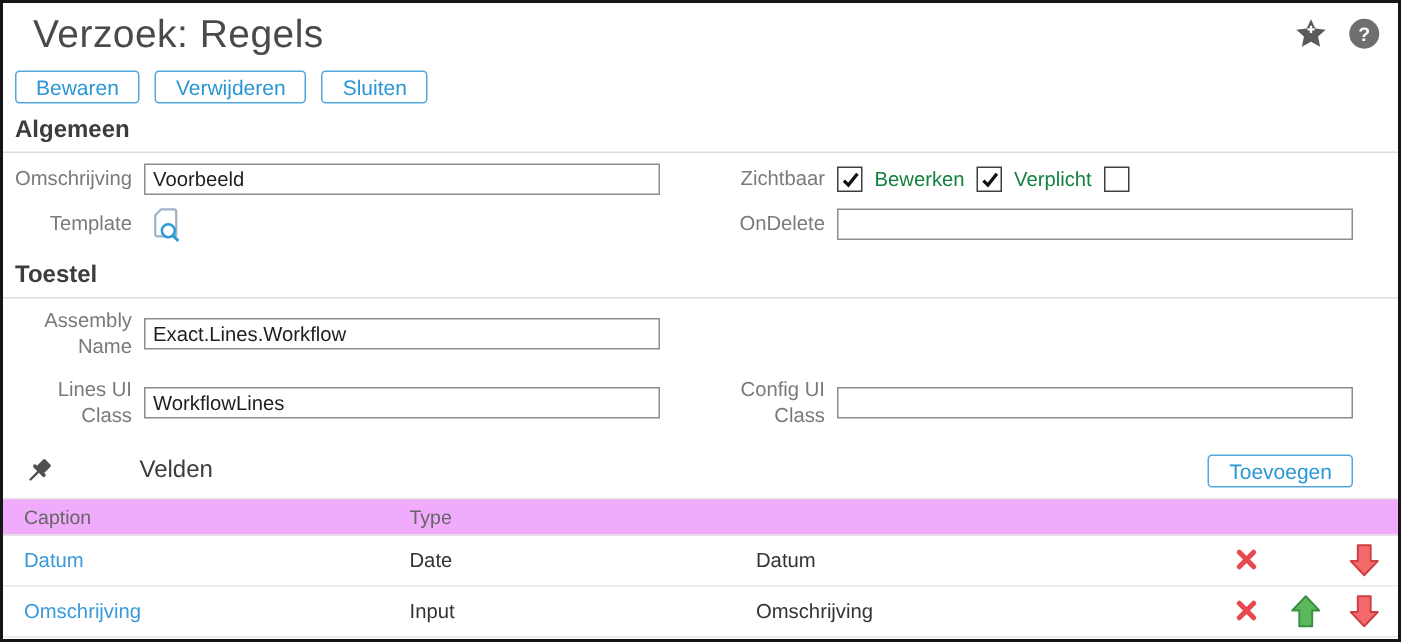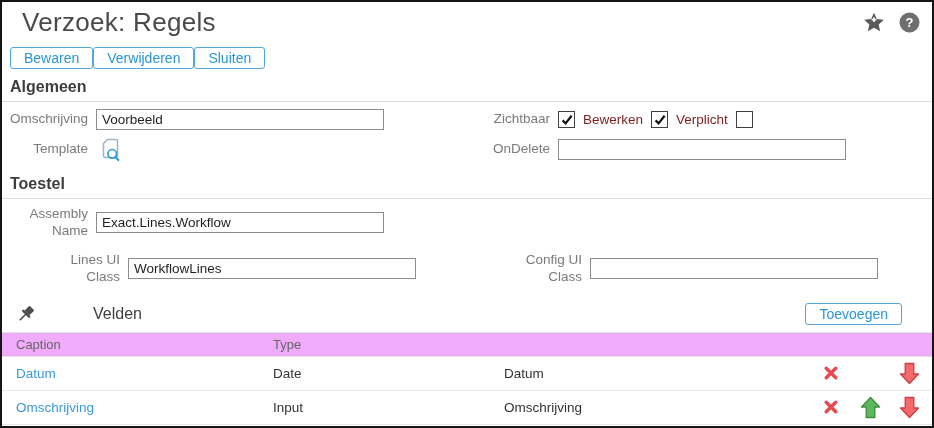--- a/index.html
+++ b/index.html
@@ -8,49 +8,49 @@
     border:2px solid #151515;background:#fff;overflow:hidden;
     font-family:"Liberation Sans","DejaVu Sans",sans-serif;
     font-size:13.5px;color:#333;
   }
   
   .header{position:relative;padding:2px 10px 0 20px;}
   .page-title{font-size:26px;font-weight:400;color:#4a4a4a;margin:3px 0 9px;letter-spacing:.3px;}
   .header-icons{position:absolute;top:10px;right:12px;display:flex;gap:14px;align-items:center;}
   .icon-btn{cursor:pointer;display:flex;align-items:center;}
   
-  .toolbar{display:flex;gap:0;padding:0 8px;}
+  .toolbar{display:flex;gap:10px;padding:0 8px;}
   .btn{
     background:#fff;border:1px solid #54a7da;color:#2a97d4;border-radius:3px;
     font-family:inherit;font-size:14px;padding:2px 13px;height:22px;line-height:16px;cursor:pointer;
   }
   
   .section-title{
     font-size:16px;font-weight:700;color:#3d3d3d;
     padding:9px 8px 5px;border-bottom:1px solid #ddd;margin:0;
   }
   
   .form{padding:7px 0 2px;}
   .form-row{display:flex;align-items:center;margin-bottom:7px;}
   .col-left{display:flex;align-items:center;width:470px;box-sizing:border-box;}
   .col-right{display:flex;align-items:center;flex:1;}
   .lbl{color:#7a7a7a;text-align:right;line-height:1.25;}
   .col-left .lbl{width:86px;margin-right:8px;flex:none;}
   .col-right .lbl{width:78px;margin-right:8px;flex:none;}
   .txt{
     border:1px solid #8c8c8c;height:21px;box-sizing:border-box;padding:1px 5px;
-    font-family:inherit;font-size:13.5px;color:#1f1f1f;background:#fff;width:288px;
+    font-family:inherit;font-size:13.5px;color:#1f1f1f;background:#fff;width:344px;
   }
   
   .cb-group{display:flex;align-items:center;gap:8px;}
   .cb{width:15px;height:15px;border:1px solid #3f3f3f;background:#fff;display:inline-flex;
       align-items:center;justify-content:center;cursor:pointer;flex:none;}
   .cb svg{visibility:hidden;}
   .cb.checked svg{visibility:visible;}
-  .cb-label{color:#7f1d1d;}
+  .cb-label{color:#15803d;}
   
   .velden-head{display:flex;align-items:center;padding:13px 30px 7px 14px;gap:46px;}
   .velden-title{font-size:16px;color:#3d3d3d;margin-left:11px;}
   .velden-head .btn{margin-left:auto;}
   
   .grid-head{display:flex;align-items:center;background:#f0abfc;color:#666;font-size:13px;
     height:23px;border-top:1px solid #e3e3e3;border-bottom:1px solid #e3e3e3;}
   .c-caption{width:271px;padding-left:14px;box-sizing:border-box;flex:none;}
   .c-type{width:231px;flex:none;}
   .c-id{flex:1;}
@@ -139,21 +139,21 @@
 <h2 class="section-title">Toestel</h2>
 
 <div class="form">
   <div class="form-row" style="margin-bottom:12px;">
     <div class="col-left">
       <span class="lbl">Assembly Name</span>
       <input class="txt" type="text" value="Exact.Lines.Workflow" style="">
     </div>
     <div class="col-right"></div>
   </div>
-  <div class="form-row" style="margin-bottom:2px;margin-left:32px;">
+  <div class="form-row" style="margin-bottom:2px;">
     <div class="col-left">
       <span class="lbl">Lines UI Class</span>
       <input class="txt" type="text" value="WorkflowLines" style="">
     </div>
     <div class="col-right">
       <span class="lbl">Config UI Class</span>
       <input class="txt" type="text" value="" style="">
     </div>
   </div>
 </div>

